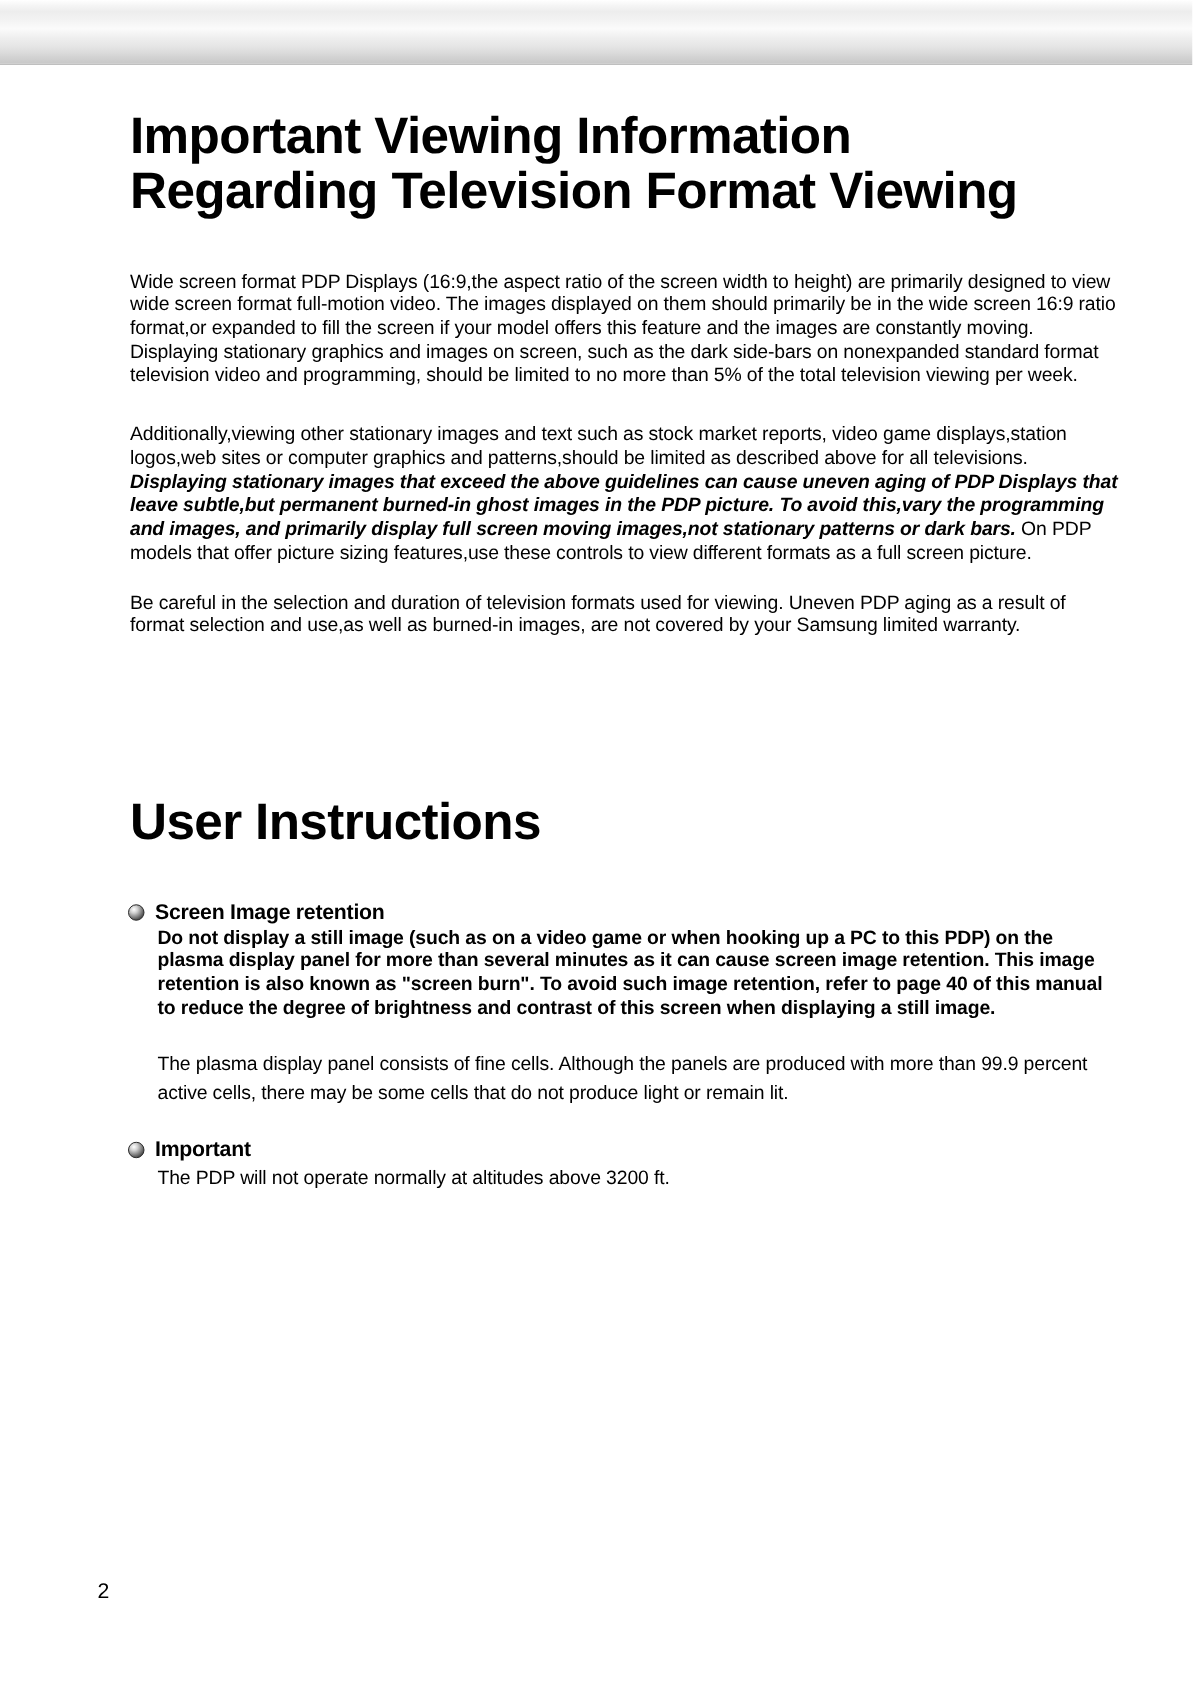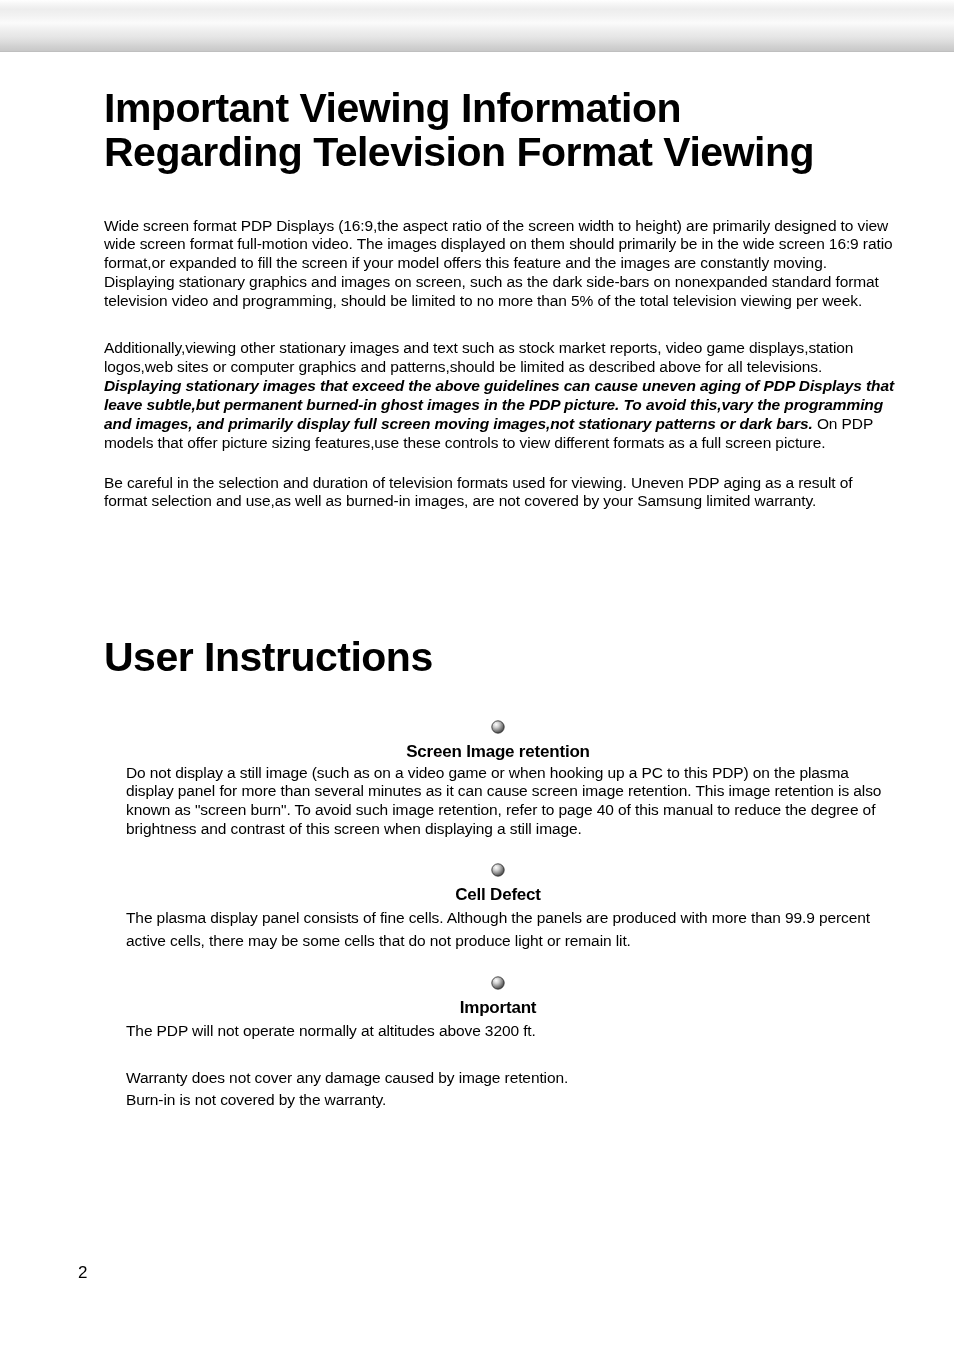--- a/index.html
+++ b/index.html
@@ -52,40 +52,39 @@
   }
   .section {
     margin-top: 40px;
   }
   .section + .section { margin-top: 24px; }
   .sec-head {
     display: flex;
     align-items: center;
     gap: 8px;
     margin-left: -2px;
-    flex-direction: column;
   }
   .bullet-icon {
     width: 14px;
     height: 14px;
     flex: 0 0 14px;
   }
   .sec-title {
     font-weight: 700;
     font-size: 17px;
     letter-spacing: -0.2px;
   }
   .sec-body {
     font-size: 15.5px;
     line-height: 1.45;
     margin-left: 22px;
     margin-top: 2px;
     letter-spacing: -0.1px;
   }
-  .sec-body.tight { line-height: 1.22; }
+  .sec-body.tight { line-height: 1.22; font-weight: bold; }
   .page-number {
     position: absolute;
     left: 78px;
     bottom: 66px;
     font-size: 17px;
     font-weight: 400;
   }
 </style>
 </head>
 <body>
@@ -120,51 +119,37 @@
                 <stop offset="100%" stop-color="#4a4a4a"></stop>
               </radialGradient>
             </defs>
             <circle cx="7" cy="7" r="6.2" fill="url(#g)" stroke="#2b2b2b" stroke-width="0.8"></circle>
           </svg>
           <span class="sec-title">Screen Image retention</span>
         </div>
         <div class="sec-body tight">Do not display a still image (such as on a video game or when hooking up a PC to this PDP) on the plasma display panel for more than several minutes as  it can cause screen image retention. This image retention is also known as "screen burn". To avoid such image retention, refer to page 40 of this manual to reduce the degree of brightness and contrast of this screen when displaying a still image.</div>
       </div>
       <div class="section">
-        <div class="sec-head">
-          <svg class="bullet-icon" viewBox="0 0 14 14">
-            <defs>
-              <radialGradient id="g" cx="35%" cy="30%" r="70%">
-                <stop offset="0%" stop-color="#ffffff"></stop>
-                <stop offset="35%" stop-color="#cfcfcf"></stop>
-                <stop offset="100%" stop-color="#4a4a4a"></stop>
-              </radialGradient>
-            </defs>
-            <circle cx="7" cy="7" r="6.2" fill="url(#g)" stroke="#2b2b2b" stroke-width="0.8"></circle>
-          </svg>
-          <span class="sec-title">Cell Defect</span>
-        </div>
         <div class="sec-body">The plasma display panel consists of fine cells. Although the panels are produced with more than 99.9 percent active cells, there may be some cells that do not produce light or remain lit.</div>
       </div>
       <div class="section">
         <div class="sec-head">
           <svg class="bullet-icon" viewBox="0 0 14 14">
             <defs>
               <radialGradient id="g" cx="35%" cy="30%" r="70%">
                 <stop offset="0%" stop-color="#ffffff"></stop>
                 <stop offset="35%" stop-color="#cfcfcf"></stop>
                 <stop offset="100%" stop-color="#4a4a4a"></stop>
               </radialGradient>
             </defs>
             <circle cx="7" cy="7" r="6.2" fill="url(#g)" stroke="#2b2b2b" stroke-width="0.8"></circle>
           </svg>
           <span class="sec-title">Important</span>
         </div>
         <div class="sec-body">The PDP will not operate normally at altitudes above 3200 ft.</div>
       </div>
       <div class="section">
-        <div class="sec-body">Warranty does not cover any damage caused by image retention.<br>Burn-in is not covered by the warranty.</div>
       </div>
     </div>
 
 </div>
 
 <div class="page-number">2</div>
 
 </body></html>

